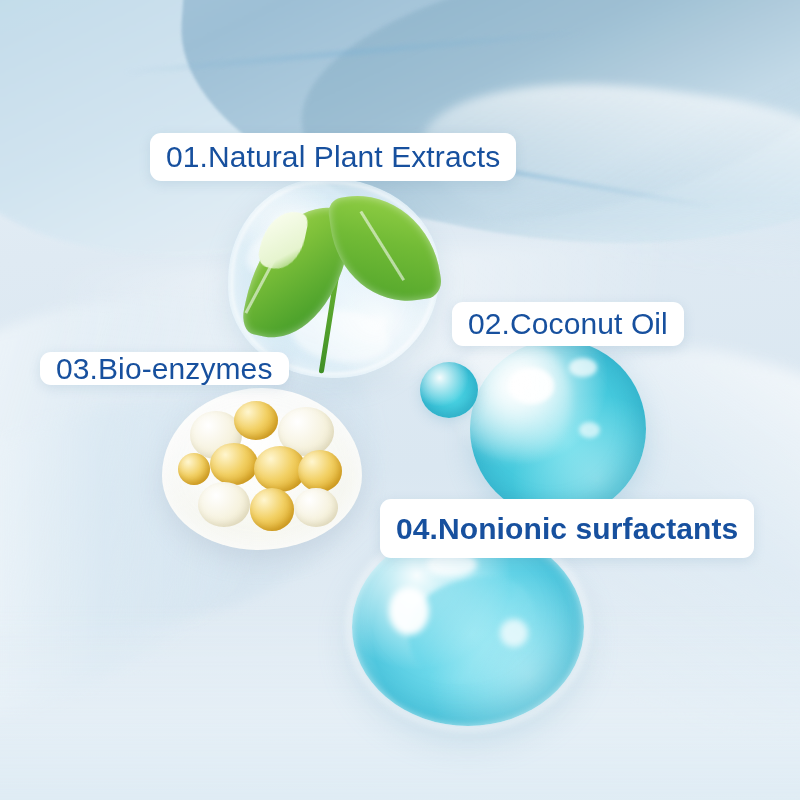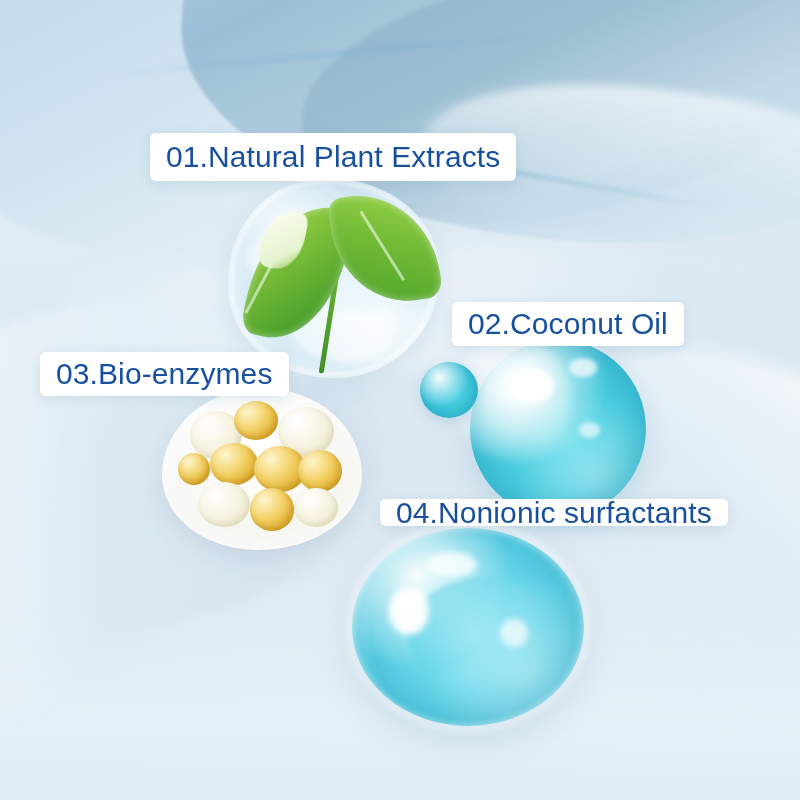--- a/index.html
+++ b/index.html
@@ -247,33 +247,33 @@
     filter: blur(2.5px);
     transform: rotate(-12deg);
   }
 
   
   .pill {
     position: absolute;
     display: flex;
     align-items: center;
     background: #ffffff;
-    border-radius: 6px;
+    border-radius: 11px;
     box-shadow: 0 3px 12px rgba(110,150,180,.20);
     color: #17509e;
     font-size: 30px;
     letter-spacing: .1px;
     white-space: nowrap;
     padding: 4px 16px;
     box-sizing: border-box;
   }
   #pill-1 { left: 150px; top: 133px; height: 48px; }
   #pill-2 { left: 452px; top: 302px; height: 44px; }
-  #pill-3 { left: 40px;  top: 352px; height: 44px; }
-  #pill-4 { left: 380px; top: 499px; height: 27px; }
+  #pill-3 { left: 40px;  top: 352px; height: 33px; }
+  #pill-4 { left: 380px; top: 499px; height: 59px; font-weight: bold; }
 
   
   #banner {
     position: absolute;
     left: 72px; top: 718px;
     width: 656px; height: 62px;
     border-radius: 31px;
     background: linear-gradient(180deg, rgba(255,255,255,.82), rgba(255,255,255,.55));
     box-shadow: 0 2px 18px rgba(255,255,255,.6);
     display: flex;

